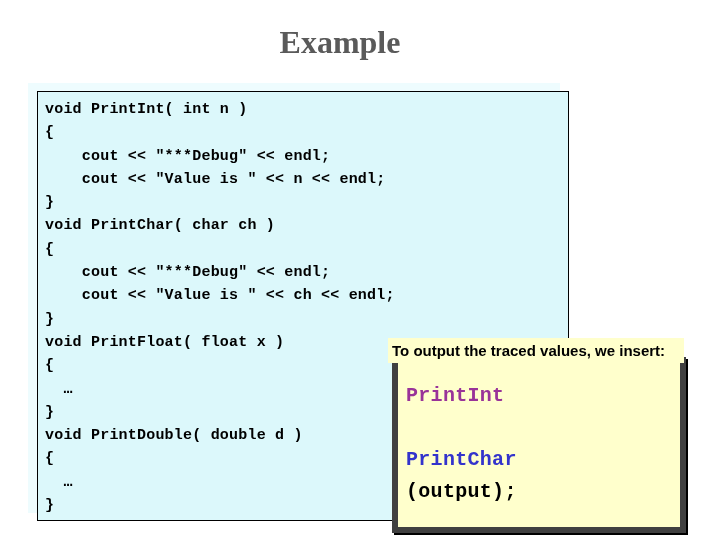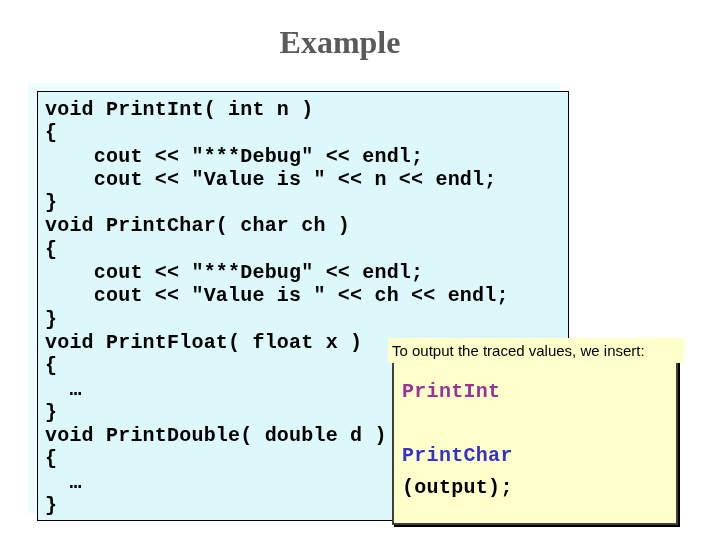--- a/index.html
+++ b/index.html
@@ -39,34 +39,34 @@
     width: 530px; height: 428px;
     background: #dcf8fb;
     border: 1px solid #000000;
     box-sizing: content-box;
   }
   .code-box pre {
     margin: 0;
     padding: 6px 0 0 7px;
     font-family: "Liberation Mono", "DejaVu Sans Mono", monospace;
     font-weight: bold;
-    font-size: 20px;
+    font-size: 15px;
     line-height: 23.3px;
     color: #000000;
     letter-spacing: 0.2px;
     white-space: pre;
   }
 
   
   .callout-box {
     position: absolute;
     left: 392px; top: 357px;
     width: 282px; height: 156px;
     background: #ffffcc;
-    border: 2px solid #404040;
+    border: 6px solid #404040;
     box-shadow: 2px 2px 0 #000000;
     padding-top: 8px;
     box-sizing: content-box;
     z-index: 2;
   }
   .call-line {
     height: 48px;
     display: flex;
     align-items: center;
     padding-left: 8px;
@@ -80,21 +80,21 @@
   .call-line .fn {  }
 
   
   .callout-label {
     position: absolute;
     left: 388px; top: 338px;
     width: 296px; height: 25px;
     background: #ffffcc;
     color: #000000;
     font-family: "Liberation Sans", sans-serif;
-    font-weight: normal;
+    font-weight: bold;
     font-size: 15px;
     line-height: 25px;
     padding-left: 4px;
     box-sizing: border-box;
     white-space: nowrap;
     z-index: 3;
   }
 </style>
 </head>
 <body>

